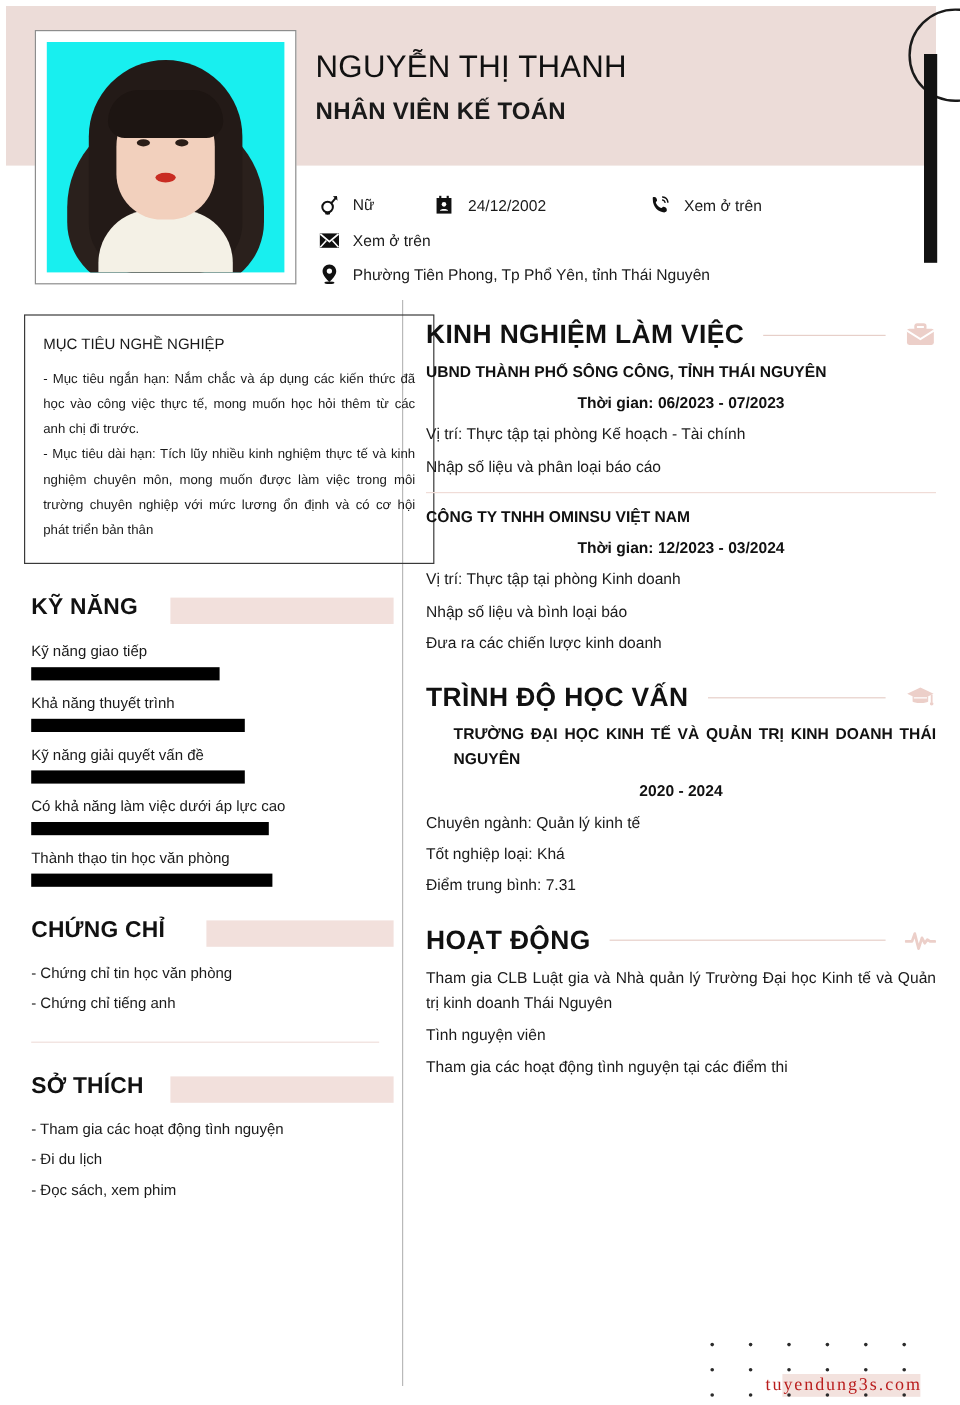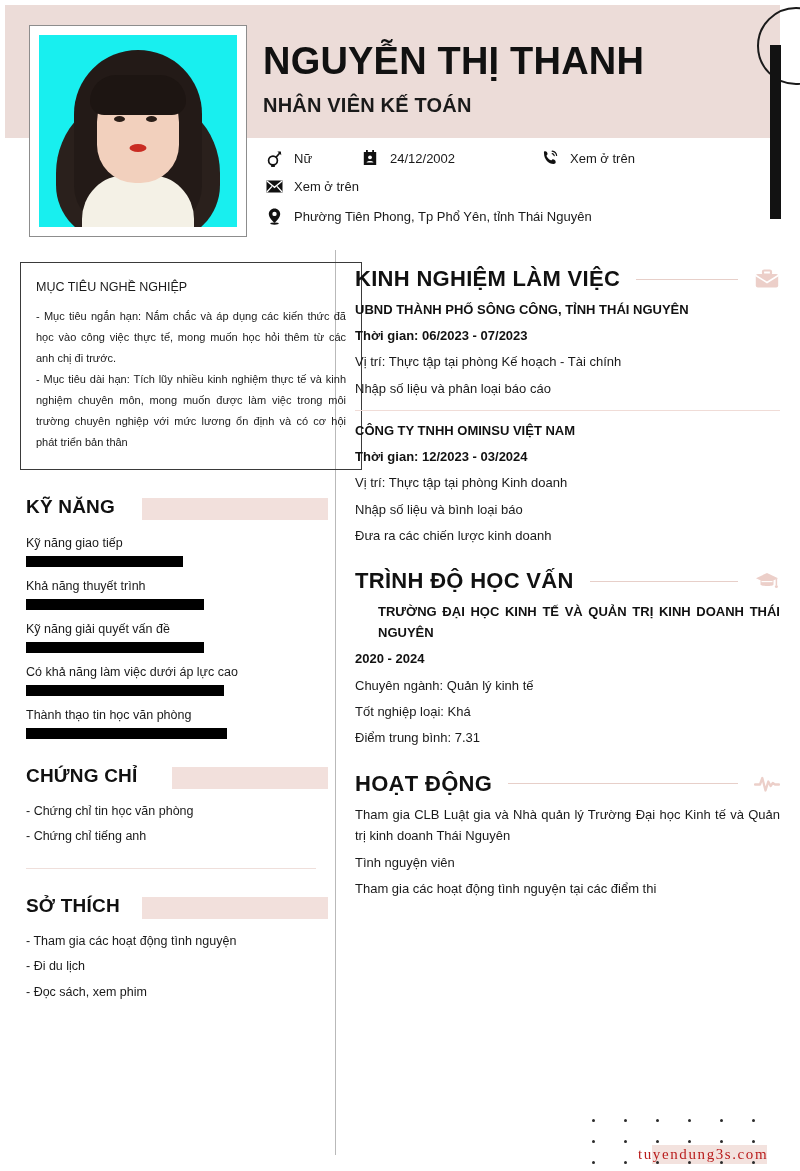--- a/index.html
+++ b/index.html
@@ -64,31 +64,31 @@
     width:17px;height:8px;background:#c92c22;border-radius:50%;z-index:4;}
   .p-body{
     position:absolute;left:50%;bottom:0;width:112px;height:52px;
     transform:translateX(-50%);
     background:#f4f1e6;border-radius:44px 44px 0 0;z-index:1;
   }
 
   
   .name-block{position:absolute;left:263px;top:42px;z-index:6;}
   .name{
-    font-size:38px;font-weight:700;letter-spacing:.2px;line-height:1;
+    font-size:26px;font-weight:400;letter-spacing:.2px;line-height:1;
     color:#111;margin:0;white-space:nowrap;
   }
   .job-title{
     font-size:20px;font-weight:700;color:#1a1a1a;margin:14px 0 0 0;
     letter-spacing:.2px;white-space:nowrap;
   }
 
   
   .contact{position:absolute;left:263px;top:150px;width:500px;z-index:6;}
-  .c-row{display:flex;align-items:flex-start;height:29px;}
+  .c-row{display:flex;align-items:flex-end;height:29px;}
   .c-item{display:flex;align-items:center;margin-right:0;}
   .c-ico{
     width:22px;min-width:22px;display:flex;align-items:center;justify-content:center;
     color:#111;margin-right:9px;
   }
   .c-ico svg{display:block;}
   .c-txt{font-size:13px;color:#1a1a1a;white-space:nowrap;}
   .c-gender{width:96px;}
   .c-dob{width:180px;}
 
@@ -131,21 +131,21 @@
   
   .r-head{display:flex;align-items:center;margin:0 0 7px 0;}
   .r-head .rtxt{
     font-size:22px;font-weight:700;color:#111;letter-spacing:.3px;white-space:nowrap;
   }
   .r-head .rline{flex:1;height:1px;background:#e7cfc9;margin:0 16px;}
   .r-head .rico{width:26px;min-width:26px;display:flex;align-items:center;justify-content:center;color:#eccfc9;}
   .r-head .rico svg{display:block;}
 
   .r-org{font-size:13px;font-weight:700;color:#111;line-height:1.62;margin-top:4px;}
-  .r-time{font-size:13px;font-weight:700;color:#111;line-height:1.62;margin-top:5px;}
+  .r-time{font-size:13px;font-weight:700;color:#111;line-height:1.62;margin-top:5px;text-align:center;}
   .r-line{font-size:13px;color:#1a1a1a;line-height:1.65;margin-top:5px;}
   .r-line.just{text-align:justify;}
   .r-sep{height:1px;background:#f0dcd7;margin:11px 0 0 0;}
   .r-block{margin-top:9px;}
   .r-section{margin-top:22px;}
   .r-org.just{text-align:justify;margin-left:23px;}
 
   
   .dots{position:absolute;left:592px;top:1119px;z-index:7;}
   .dots .drow{display:flex;}

